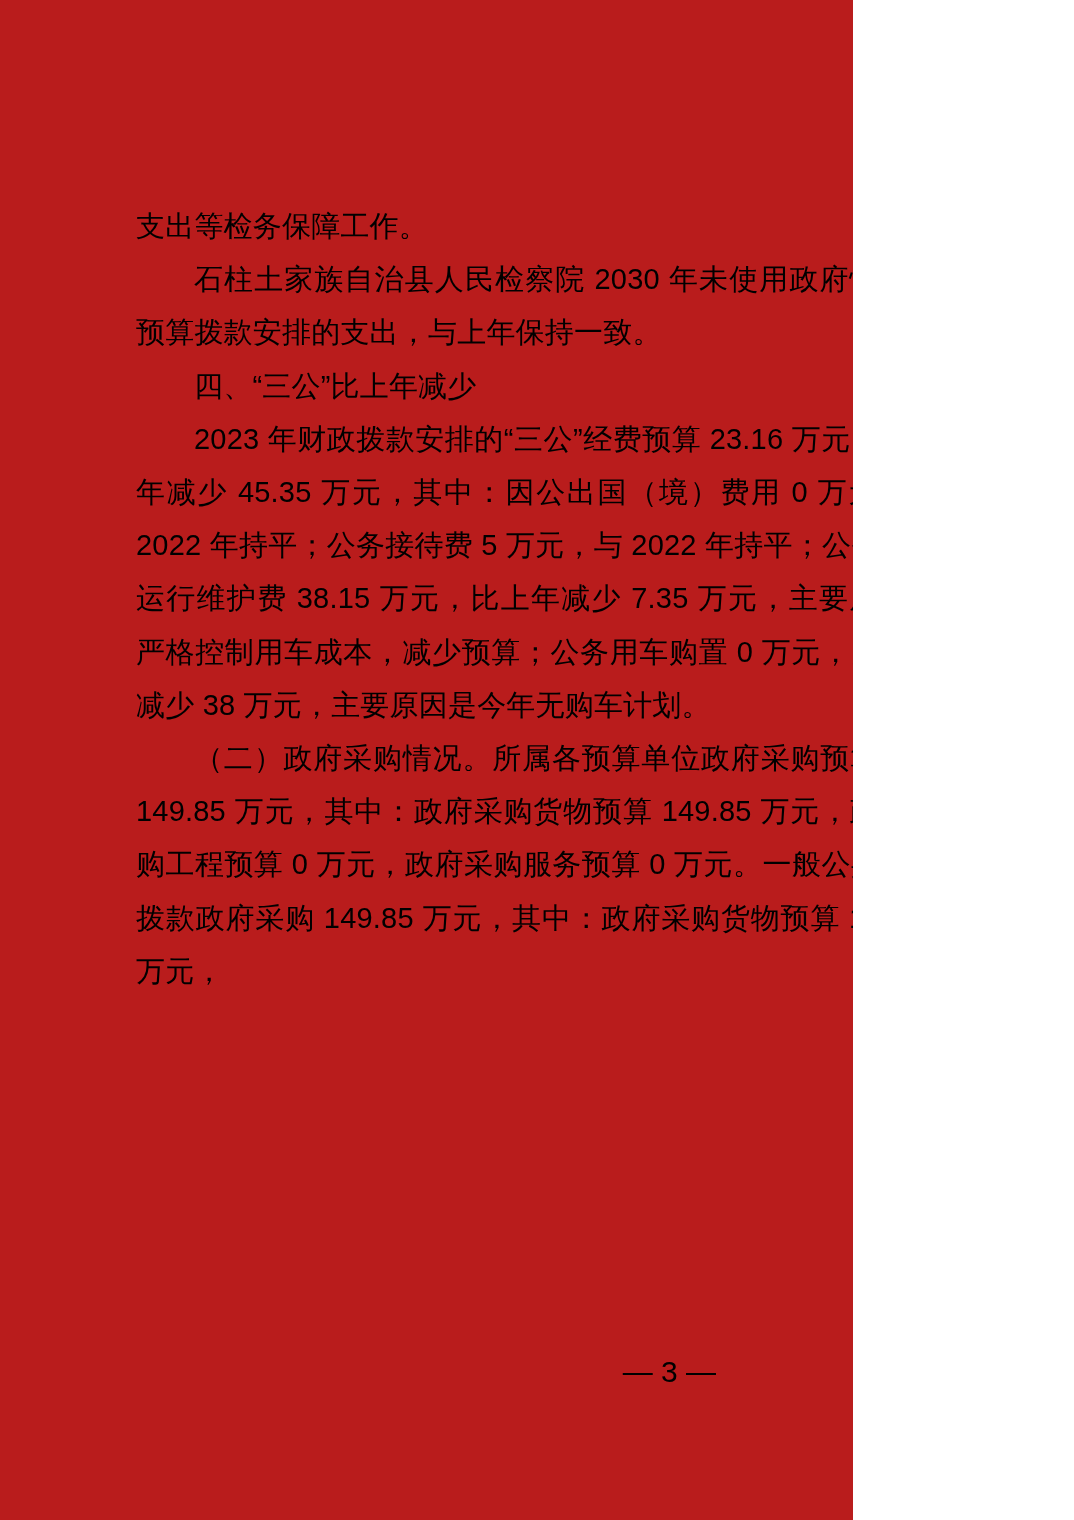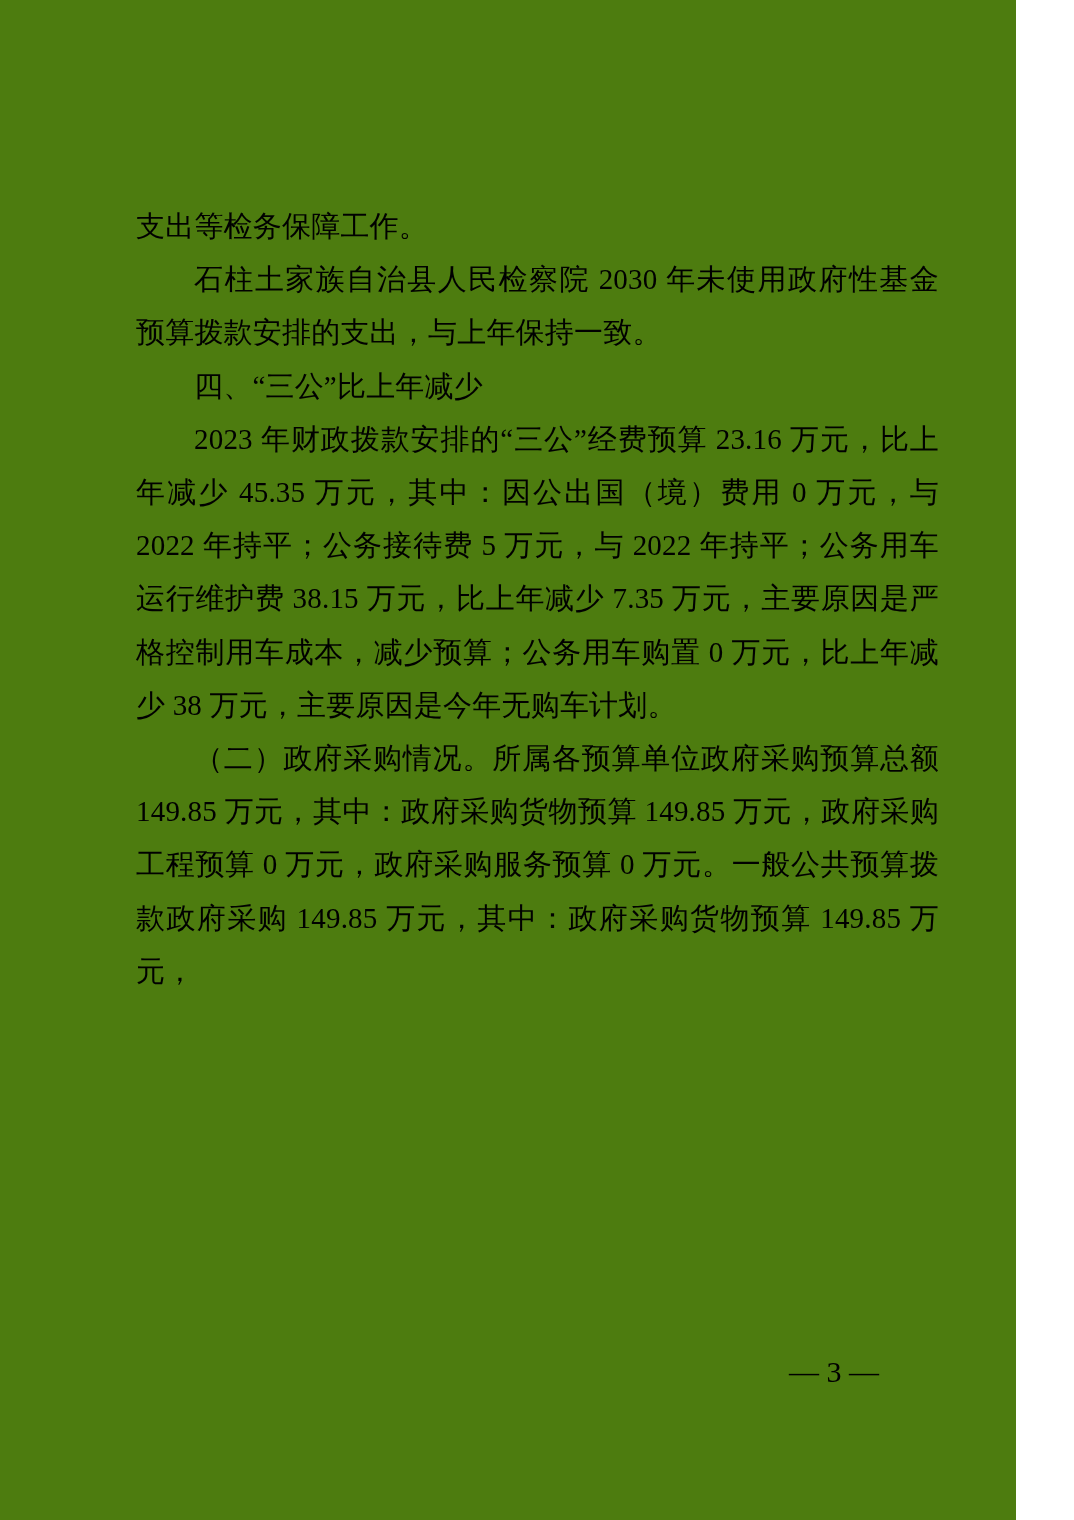--- a/index.html
+++ b/index.html
@@ -2,25 +2,25 @@
 <html><head>
 <meta charset="utf-8">
 <style>
   html, body {
     margin: 0;
     padding: 0;
     background: #ffffff;
   }
   .page {
     position: relative;
-    width: 1016px;
+    width: 853px;
     height: 1520px;
-    background: #4d7c0f;
+    background: #b91c1c;
     color: #000000;
-    font-family: Liberation Serif, serif;
+    font-family: Liberation Sans, sans-serif;
     overflow: hidden;
   }
   .content {
     position: absolute;
     left: 136px;
     top: 200px;
     width: 803px;
     font-size: 29px;
     line-height: 53.2px;
     text-align: justify;

